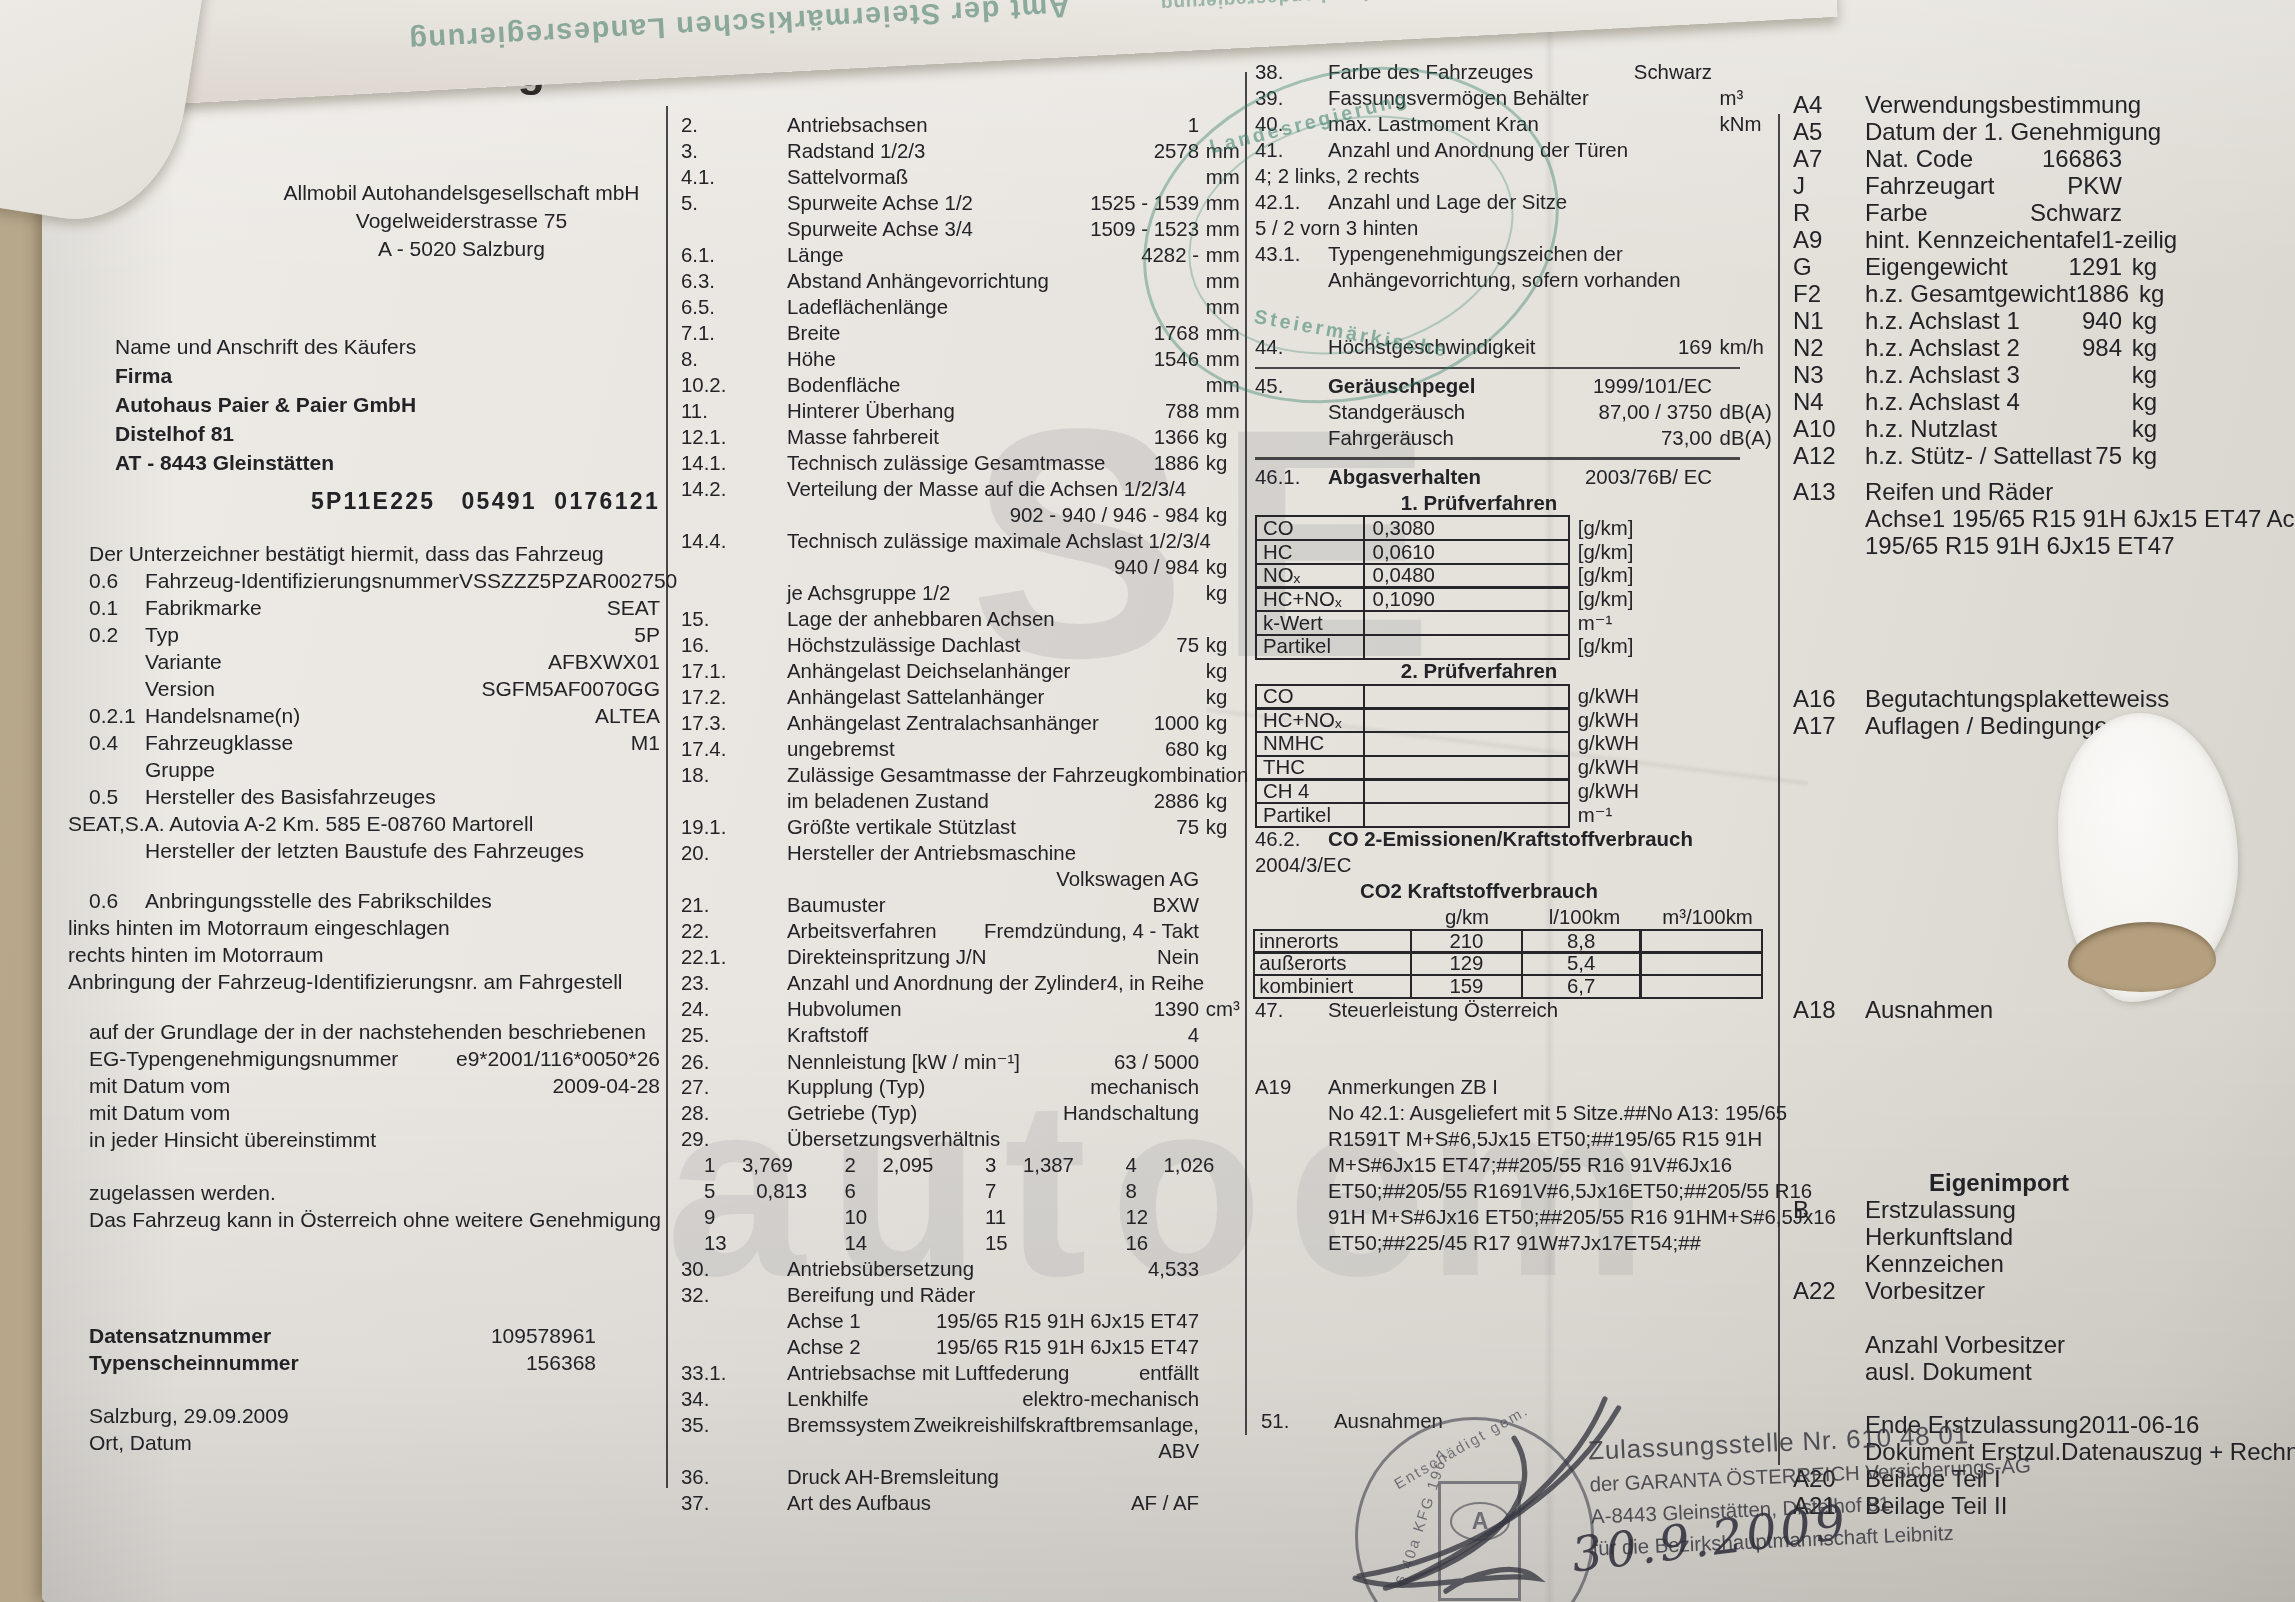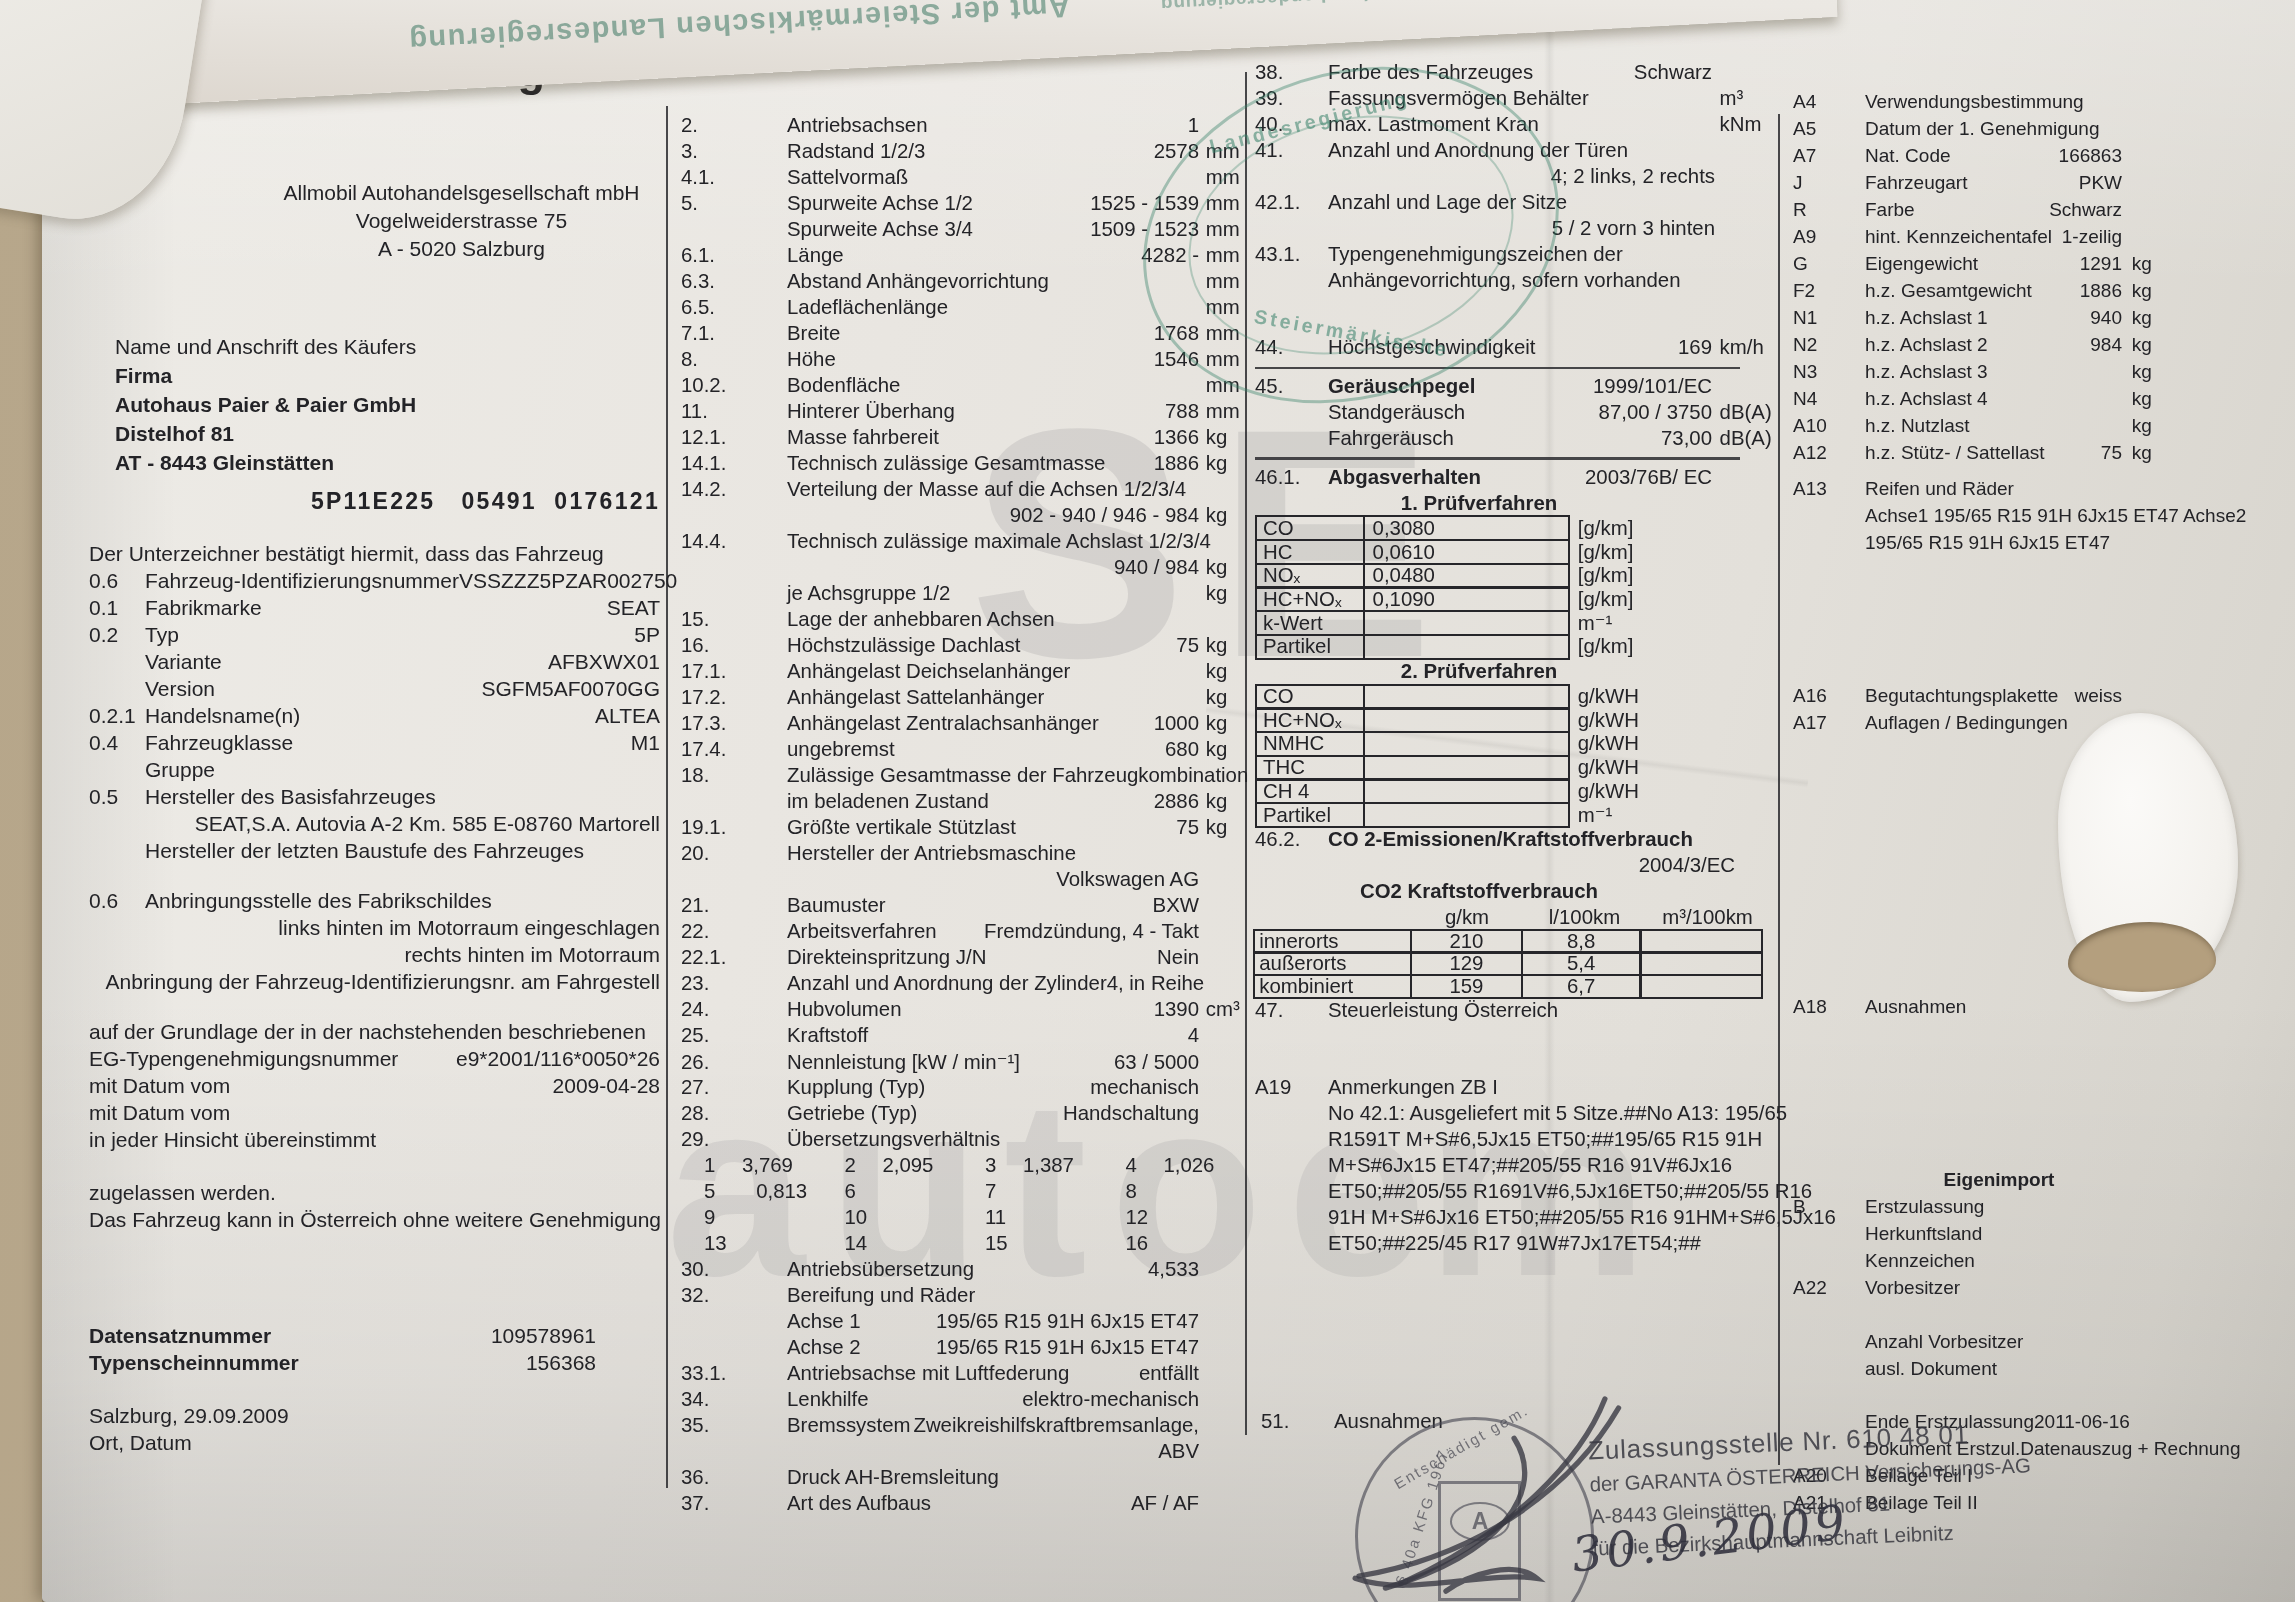--- a/index.html
+++ b/index.html
@@ -33,38 +33,38 @@
   #buyer{position:absolute;left:115px;top:332px;font-size:21px;line-height:29px;}
   #buyer .bh{font-weight:400;}
   #buyer .bl{font-weight:700;}
   #codeline{position:absolute;left:68px;top:488px;width:592px;text-align:right;font-size:23px;font-weight:700;letter-spacing:2.3px;white-space:pre;}
   #statement{position:absolute;left:89px;top:542px;font-size:21px;}
   
   .col{position:absolute;z-index:12;}
   #c1{left:68px;top:569px;width:592px;font-size:21px;}
   #c2{left:681px;top:114px;width:562px;font-size:20.4px;}
   #c3{left:1255px;top:61px;width:524px;font-size:20.4px;}
-  #c4{left:1793px;top:91px;width:488px;font-size:19px;}
+  #c4{left:1793px;top:91px;width:488px;font-size:24px;}
   .fr{display:flex;align-items:baseline;white-space:nowrap;}
   #c1 .fr{height:27px;}  #c2 .fr{height:26px;}  #c3 .fr{height:26px;}  #c4 .fr{height:27px;}
   .fn{flex:0 0 auto;}
   #c1 .fn{width:77px;padding-left:21px;box-sizing:border-box;}
   #c2 .fn{width:106px;}
   #c3 .fn{width:73px;}
   #c4 .fn{width:72px;}
   .fl{flex:0 1 auto;overflow:visible;}
   .fv{flex:1 1 auto;text-align:right;white-space:pre;}
   .fu{flex:0 0 auto;text-align:left;}
   #c1 .fu{width:0;}
   #c2 .fu{width:44px;padding-left:6.8px;box-sizing:border-box;}
   #c3 .fu{width:67px;padding-left:7.6px;box-sizing:border-box;}
   #c4 .fu{width:159px;padding-left:9.8px;box-sizing:border-box;}
   #c4 .fu.wide{width:98px;}
   .b{font-weight:700;}
-  .rright{width:100%;text-align:right;}
+  .rright{width:100%;}
   .gap{width:100%;}
   .hrule{height:2.3px;background:#2a2a2e;opacity:.85;margin:4.5px 0 6px 0;width:485px;}
   .center{width:100%;text-align:center;padding-right:76px;box-sizing:border-box;}
   .parline{padding-left:73px;}
   
   .vline{position:absolute;width:2.3px;background:#2a2a2e;opacity:.85;z-index:11;}
   #v1{left:666px;top:106px;height:1382px;}
   #v2{left:1245px;top:72px;height:1363px;}
   #v3{left:1778px;top:114px;height:1351px;}
   

